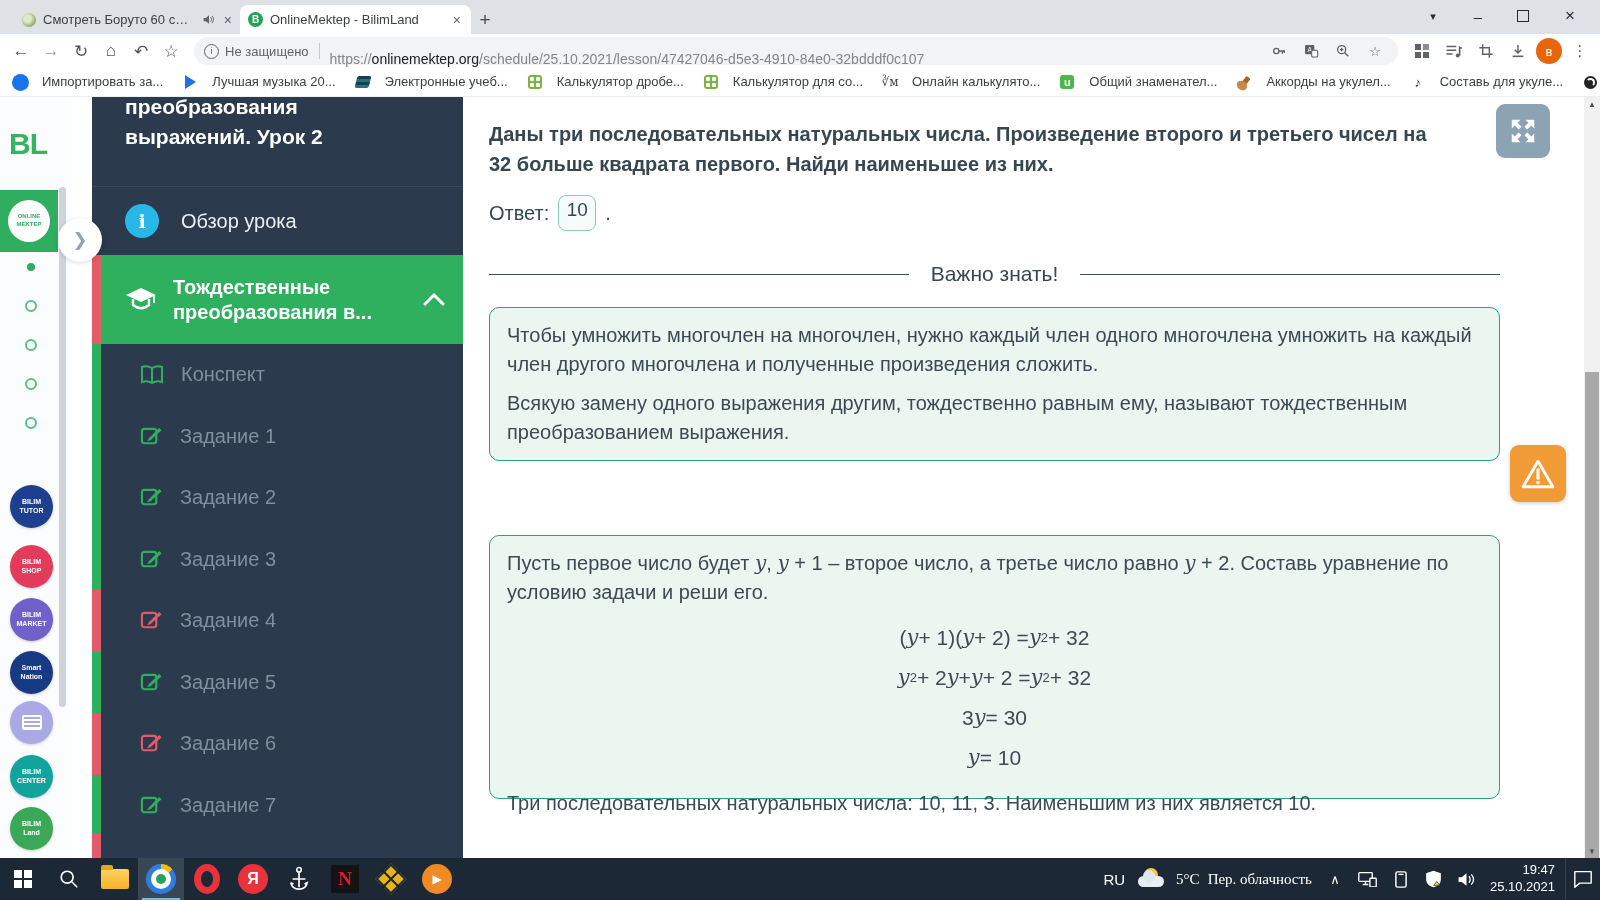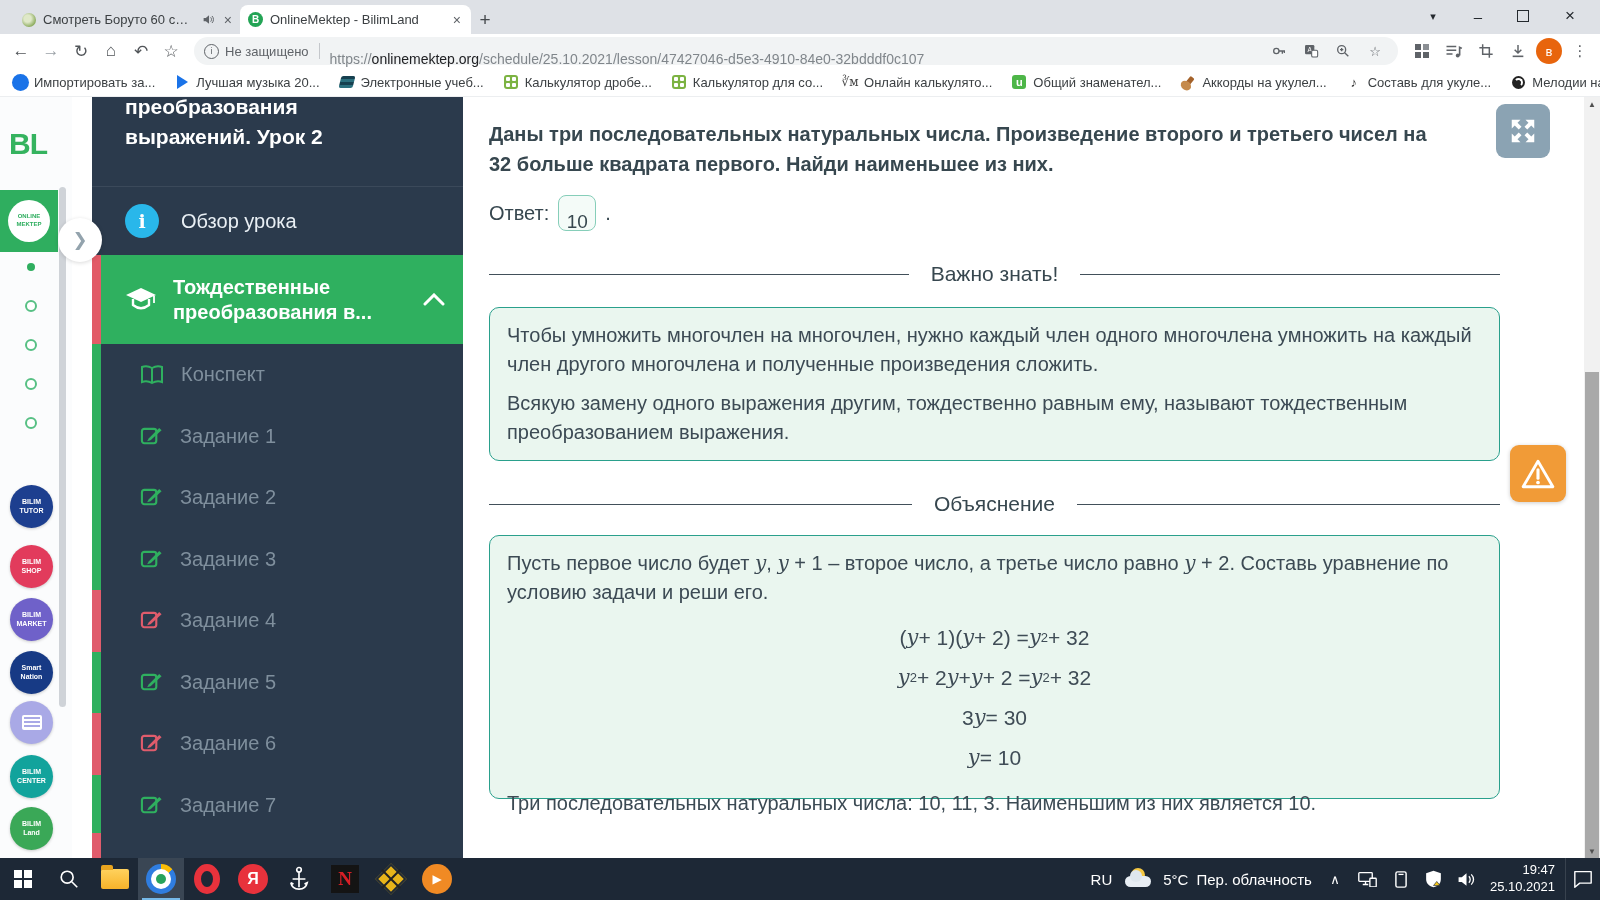--- a/index.html
+++ b/index.html
@@ -41,21 +41,21 @@
   .extbar{display:flex;align-items:center;gap:4px;margin-left:2px;}
   .extic{width:28px;height:28px;display:flex;align-items:center;justify-content:center;color:#5f6368;}
   .grid4{display:grid;grid-template-columns:6px 6px;grid-template-rows:6px 6px;gap:1.5px;}
   .grid4 i{background:#5f6368;display:block;}
   .grid4 i:nth-child(2){background:#8b8f94;}
   .avatar{width:26px;height:26px;border-radius:50%;background:#e8650d;color:#fff;font-size:13px;display:flex;align-items:center;justify-content:center;}
   .dots{font-size:15px;color:#5f6368;letter-spacing:0;}
 
   .bookmarks{position:absolute;top:68px;left:0;width:1600px;height:29px;background:#fff;display:flex;align-items:center;
              padding:0 12px;box-sizing:border-box;gap:19px;font-size:13px;color:#3c4043;border-bottom:1px solid #eceef0;}
-  .bm{display:flex;align-items:center;gap:6px;white-space:nowrap;}
+  .bm{display:flex;align-items:flex-start;gap:14px;white-space:nowrap;}
   .bmic{width:16px;height:16px;display:flex;align-items:center;justify-content:center;flex:0 0 auto;}
   .ic-gear{width:13px;height:13px;border-radius:50%;background:#1a73e8;box-shadow:0 0 0 2px #1a73e8;clip-path:polygon(50% 0,63% 10%,80% 7%,87% 22%,100% 30%,97% 48%,100% 66%,88% 77%,80% 93%,62% 90%,50% 100%,37% 90%,20% 93%,12% 77%,0 66%,3 48%,0 30%,13% 22%,20% 7%,37% 10%);}
   .ic-play{width:0;height:0;border-left:11px solid #1a73e8;border-top:7px solid transparent;border-bottom:7px solid transparent;}
   .ic-books{width:14px;height:12px;background:linear-gradient(#16404f 25%,#2b6f7d 25% 50%,#16404f 50% 75%,#2b6f7d 75%);transform:skewX(-14deg);border-radius:2px;}
   .ic-calc{width:14px;height:14px;background:#7cb342;border-radius:3px;display:grid;grid-template-columns:4px 4px;grid-template-rows:4px 4px;gap:2px;place-content:center;}
   .ic-calc i{background:#fff;display:block;border-radius:1px;}
   .ic-math{font-size:12px;color:#444;font-family:"DejaVu Serif",serif;}
   .ic-u{width:14px;height:14px;background:#4db648;border-radius:3px;color:#fff;font-size:11px;font-weight:bold;display:flex;align-items:center;justify-content:center;}
   .ic-uku{width:5px;height:13px;background:#a4622a;border-radius:2px 2px 4px 4px;position:relative;transform:rotate(40deg);}
   .ic-uku:before{content:"";position:absolute;bottom:-2px;left:-3px;width:11px;height:9px;border-radius:50%;background:#c58a4b;}
@@ -101,21 +101,21 @@
   .trow[data-state="done"] .tico{color:#2fb05f;}
   .trow[data-state="failed"]{border-left-color:#e05c6c;}
   .trow[data-state="failed"] .tico{color:#e05c6c;}
   .stripe-tail{position:absolute;left:0;bottom:0;width:9px;height:25px;background:#e05c6c;}
 
   
   .main{position:absolute;left:463px;top:0;width:1121px;height:761px;background:#fff;}
   .problem{position:absolute;left:26px;top:22px;width:952px;font-size:20px;font-weight:bold;line-height:30px;color:#37474f;}
   .answer-row{position:absolute;left:26px;top:98px;display:flex;align-items:center;gap:9px;font-size:20px;color:#37474f;}
   .ansbox{width:38px;height:36px;border:1px solid #86ceb9;background:#f4fbf8;border-radius:8px;font-size:19px;color:#37474f;
-          display:flex;align-items:flex-start;justify-content:center;padding-top:15px;box-sizing:border-box;}
+          display:flex;align-items:flex-start;justify-content:center;padding-top:3px;box-sizing:border-box;}
   .divider{position:absolute;left:26px;width:1011px;display:flex;align-items:center;gap:22px;}
   .divider .ln{flex:1;height:1px;background:#42505a;}
   .divider .hd{font-size:21px;color:#37474f;white-space:nowrap;}
   .gbox{position:absolute;left:26px;width:1011px;background:#eaf6ef;border:1px solid #2aa08c;border-radius:10px;
         box-sizing:border-box;padding:13px 17px;font-size:20px;line-height:29px;color:#3c4a54;}
   .gbox p{margin:0 0 10px 0;}
   .gbox p:last-child{margin-bottom:0;}
   .eq{ text-align:center;font-size:21px;color:#3f4c56;height:40px;display:flex;align-items:center;justify-content:center;}
   .eq sup{font-size:0.62em;}
   .mv{font-family:"DejaVu Serif",serif;font-style:italic;font-weight:normal;}
@@ -142,21 +142,21 @@
   .bico:before{content:"";position:absolute;inset:5px;border-radius:50%;background:#fff;}
   .bico:after{content:"";position:absolute;inset:10px;border-radius:50%;background:#28a35c;}
   .opera{width:26px;height:30px;border:7px solid #e8323c;border-radius:50%;box-sizing:border-box;}
   .ya{width:30px;height:30px;border-radius:50%;background:#e8323c;color:#fff;font-weight:bold;font-size:16px;display:flex;align-items:center;justify-content:center;}
   .nflx{width:28px;height:28px;background:#141414;color:#d81f26;font-weight:bold;font-size:19px;font-family:"Liberation Serif",serif;display:flex;align-items:center;justify-content:center;}
   .diam{width:22px;height:22px;background:#e7b41a;transform:rotate(45deg);position:relative;box-shadow:0 0 0 2px #1d2836 inset;}
   .diam:before{content:"";position:absolute;left:10px;top:-2px;width:2px;height:26px;background:#222;}
   .diam:after{content:"";position:absolute;top:10px;left:-2px;height:2px;width:26px;background:#222;}
   .orapp{width:30px;height:30px;border-radius:50%;background:#f08a24;color:#fff;font-size:12px;display:flex;align-items:center;justify-content:center;}
   .tray{margin-left:auto;display:flex;align-items:center;gap:13px;padding-right:10px;font-size:15px;}
-  .weather{display:flex;align-items:center;gap:8px;}
+  .weather{display:flex;align-items:center;gap:8px;font-family:Liberation Serif, serif;}
   .mooncloud{position:relative;width:30px;height:22px;}
   .mooncloud .moon{position:absolute;left:6px;top:0;width:14px;height:14px;border-radius:50%;background:#f6c944;}
   .mooncloud .cl{position:absolute;left:0;top:8px;width:26px;height:11px;border-radius:8px;background:#e8eef4;}
   .mooncloud .cl:before{content:"";position:absolute;left:5px;top:-6px;width:12px;height:12px;border-radius:50%;background:#dfe7ee;}
   .clock{text-align:right;font-size:13px;line-height:1.3;}
   .trayic{display:flex;align-items:center;justify-content:center;width:20px;}
   .notif{width:34px;display:flex;align-items:center;justify-content:center;border-left:1px solid rgba(255,255,255,.12);height:100%;}
 </style>
 </head>
 <body>
@@ -445,25 +445,20 @@
       <span class="ln"></span>
       <span class="hd">Важно знать!</span>
       <span class="ln"></span>
     </div>
 
     <div class="gbox" style="top:210px;min-height:122px">
       <p>Чтобы умножить многочлен на многочлен, нужно каждый член одного многочлена умножить на каждый член другого многочлена и полученные произведения сложить.</p>
       <p>Всякую замену одного выражения другим, тождественно равным ему, называют тождественным преобразованием выражения.</p>
     </div>
 
-    <div class="divider" style="top:395px">
-      <span class="ln"></span>
-      <span class="hd">Объяснение</span>
-      <span class="ln"></span>
-    </div>
 
     <div class="warn-btn">
       <svg width="34" height="32" viewBox="0 0 24 22">
           <path d="M12 2 22.5 20H1.5Z" fill="none" stroke="#fff" stroke-width="2" stroke-linejoin="round"></path>
           <path d="M12 8v6" stroke="#fff" stroke-width="2.2" stroke-linecap="round"></path>
           <circle cx="12" cy="17" r="1.3" fill="#fff"></circle>
         </svg>
     </div>
 
     <div class="gbox" style="top:438px;height:264px">

